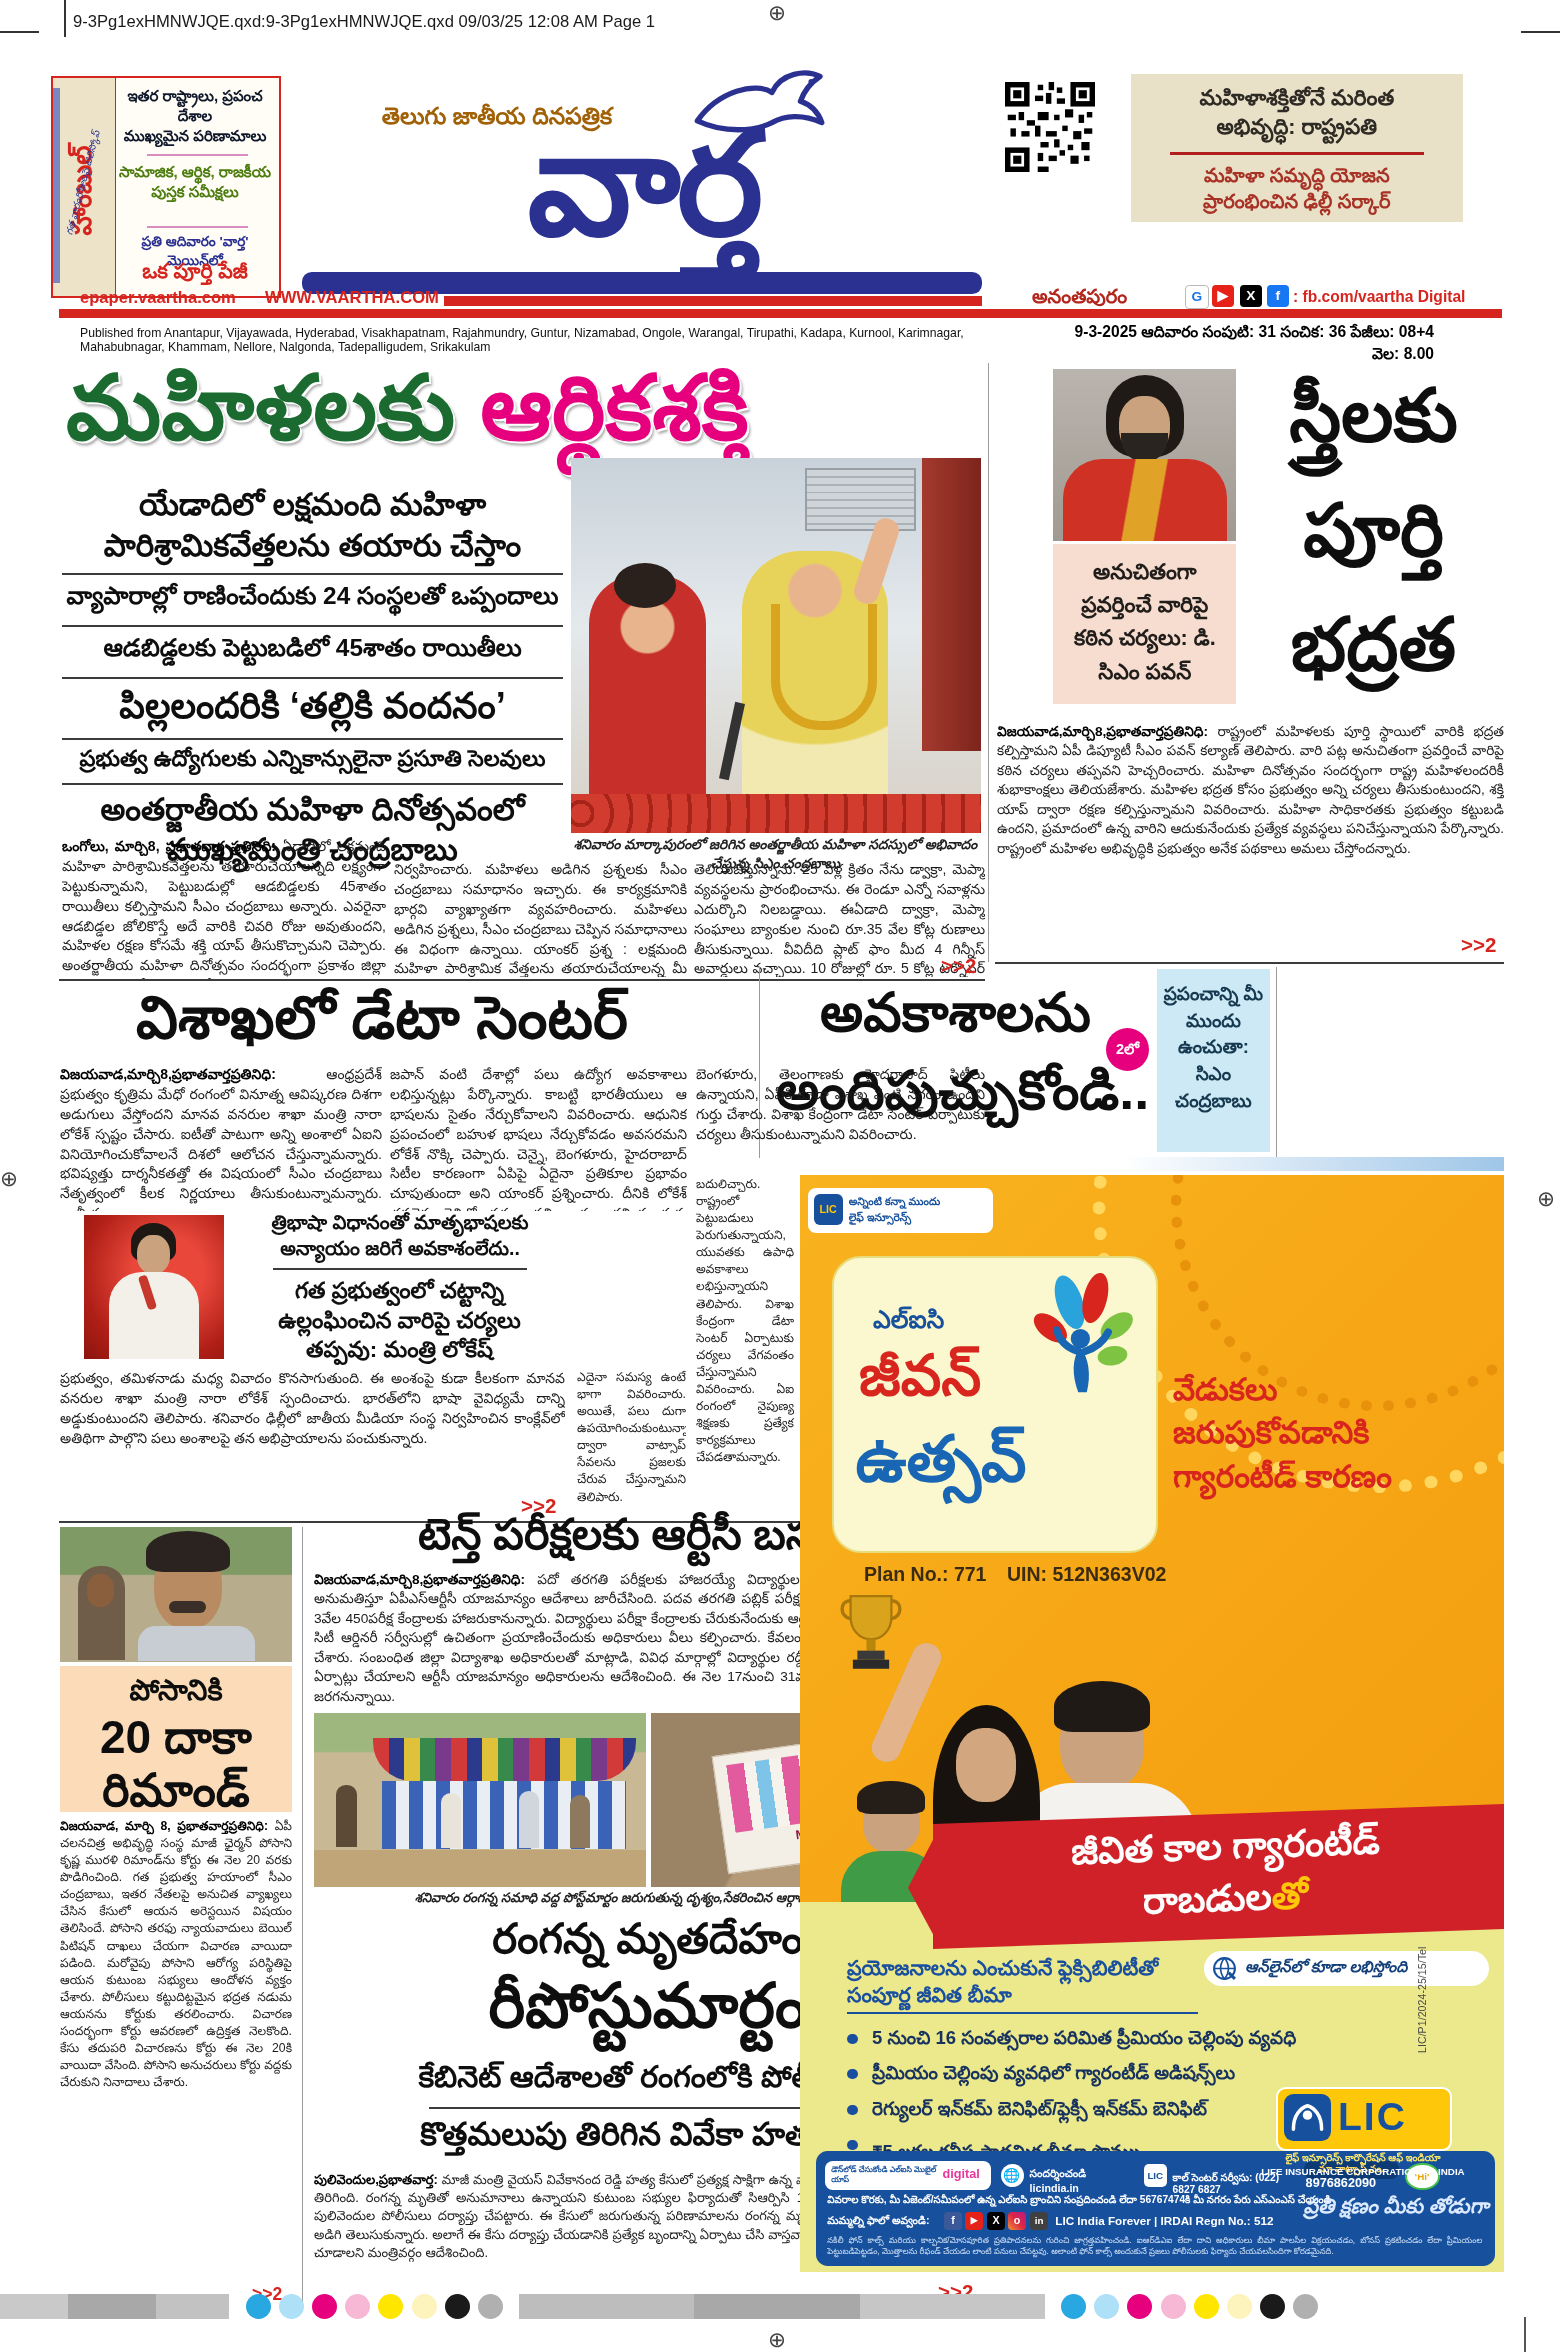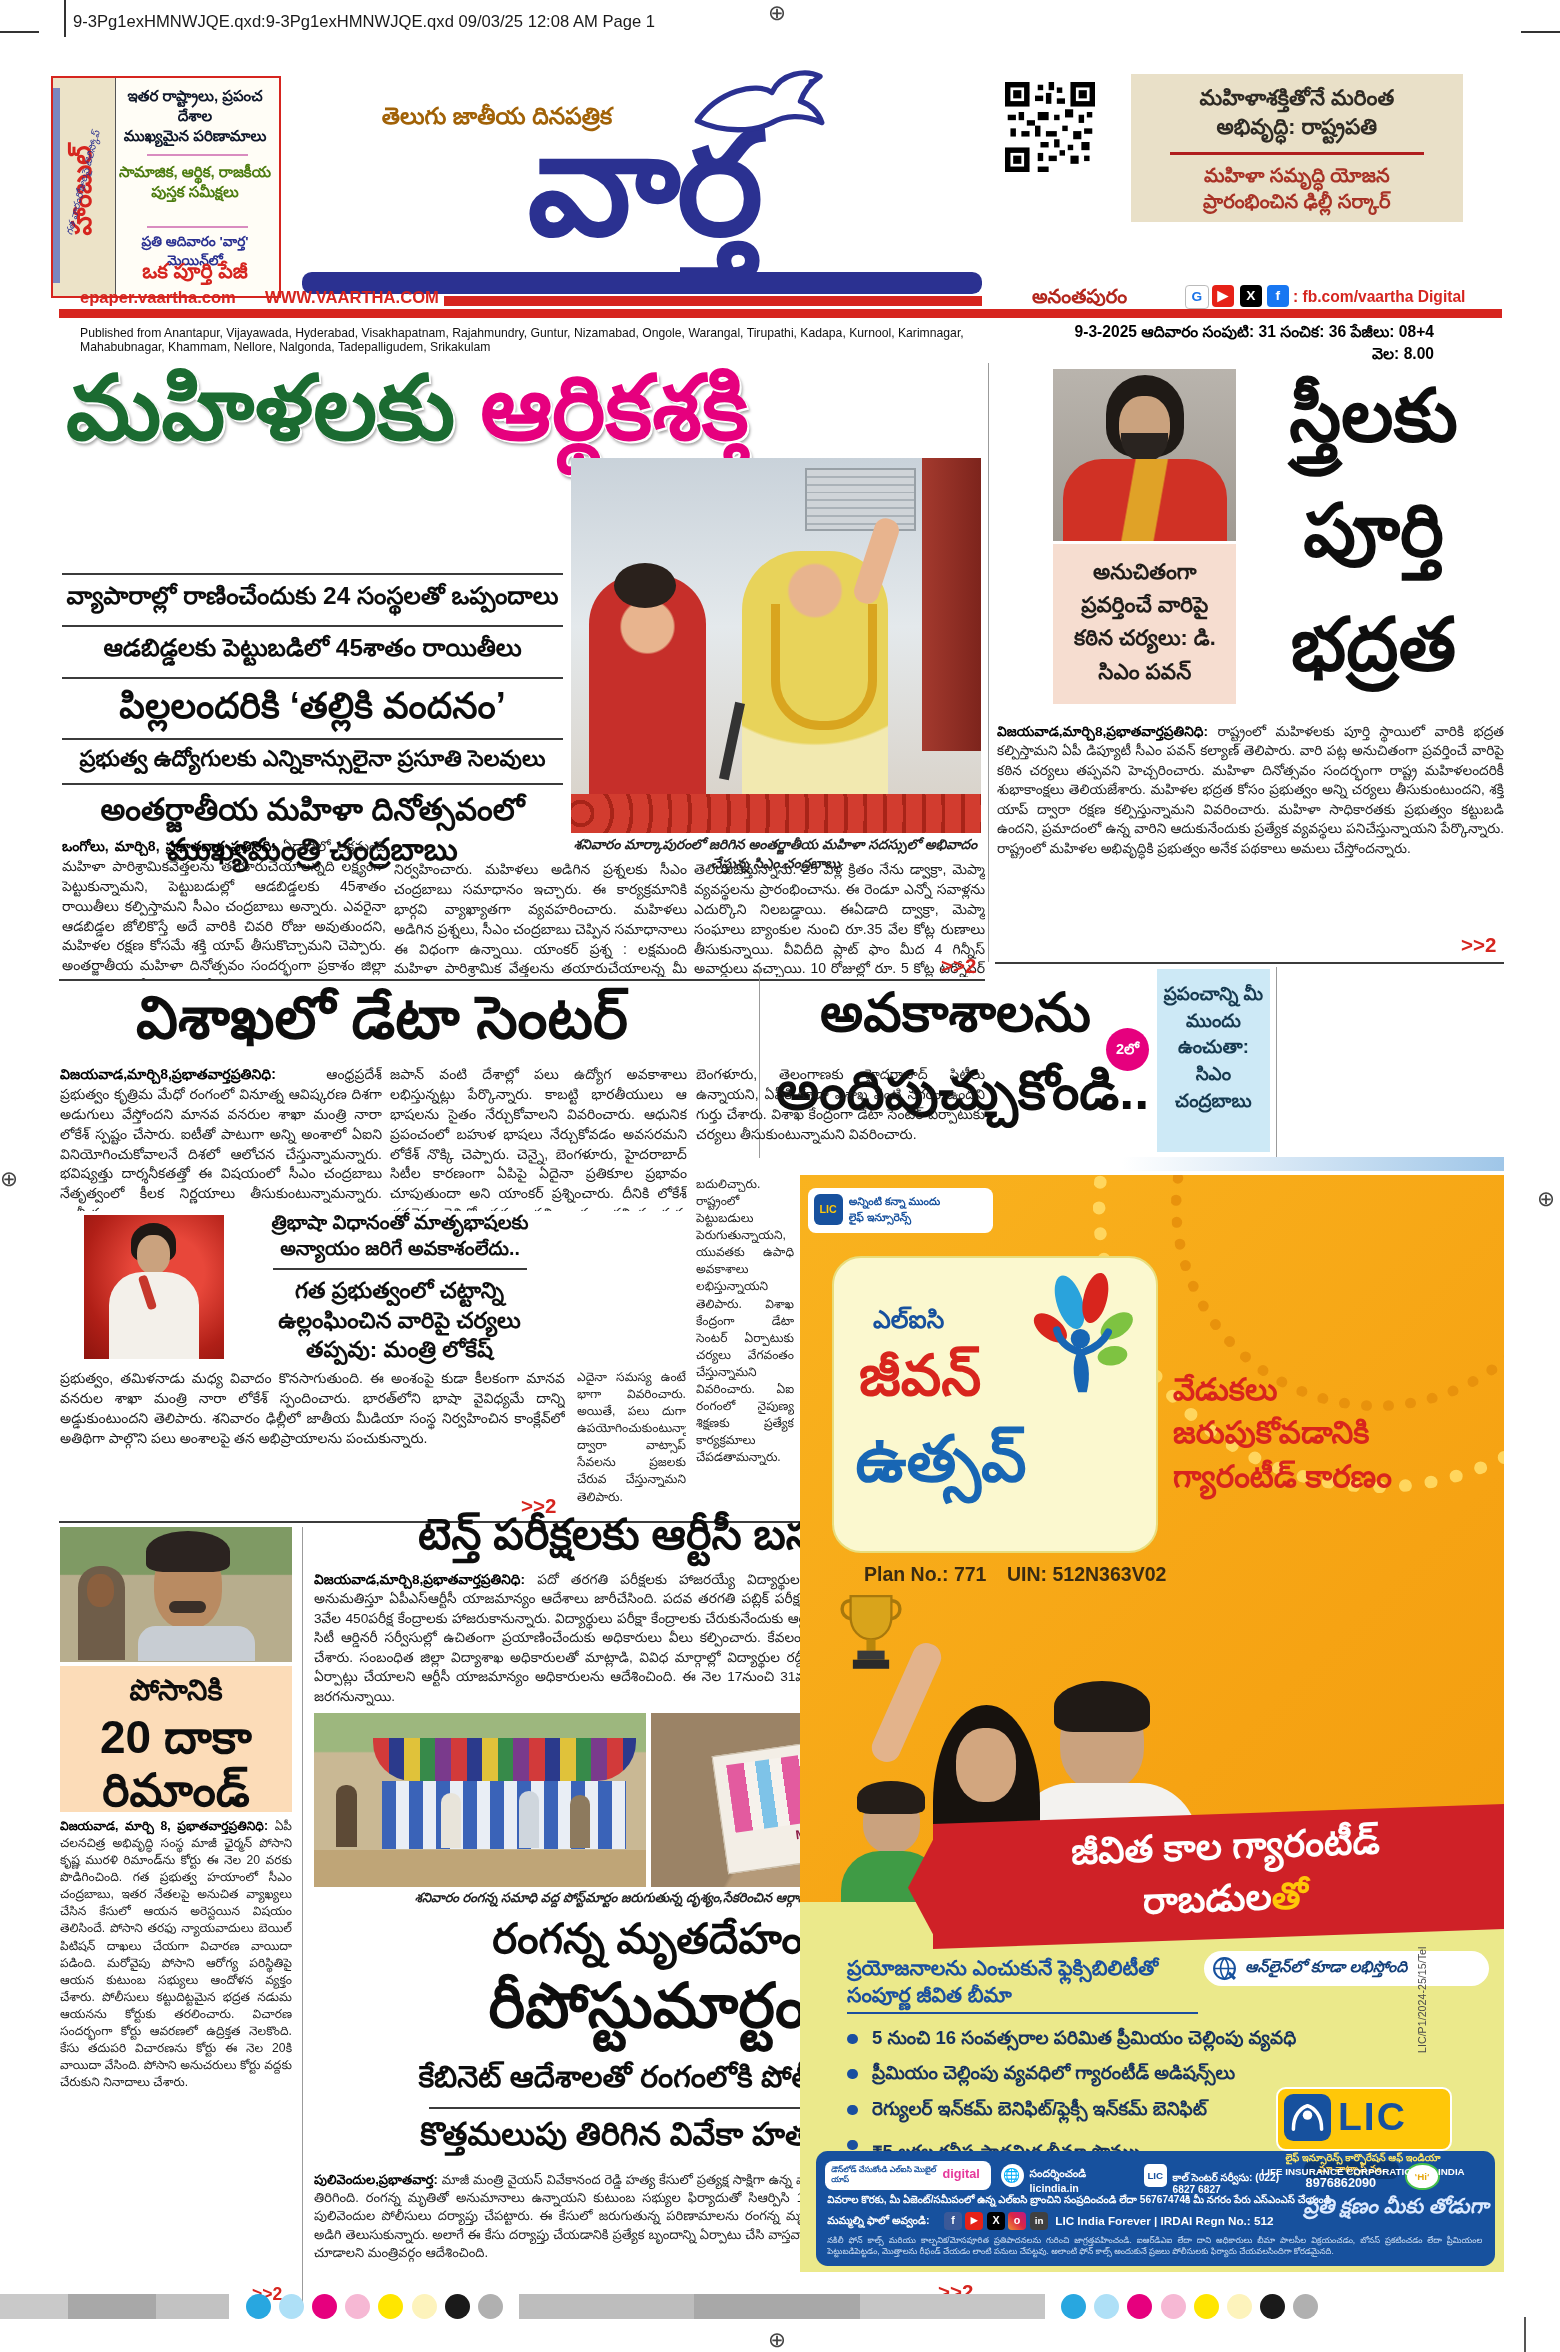--- a/index.html
+++ b/index.html
@@ -129,20 +129,21 @@
 
   <div class="abs" style="left:59px;top:309px;width:1443px;height:8.8px;background:#d6251f;"></div>
 
   <div class="abs" style="left:80px;top:326px;width:956px;font-size:12.2px;color:#111;">Published from  Anantapur, Vijayawada, Hyderabad, Visakhapatnam, Rajahmundry, Guntur, Nizamabad, Ongole, Warangal, Tirupathi, Kadapa, Kurnool, Karimnagar, Mahabubnagar, Khammam, Nellore, Nalgonda, Tadepalligudem, Srikakulam</div>
   <div class="abs b" style="left:1044px;top:323px;width:390px;font-size:15.6px;color:#000;text-align:right;">9-3-2025 ఆదివారం సంపుటి: 31 సంచిక: 36  పేజీలు: 08+4 వెల: 8.00</div>
 
   <div class="abs b" style="left:66px;top:359px;width:926px;height:119px;font-size:90px;line-height:1.1;white-space:nowrap;text-shadow:2px 2px 0 #fff,-2px -2px 0 #fff,2.9px 3.9px 2.9px rgba(0,0,0,.35);">
     <span style="color:#1b6b31;">మహిళలకు </span><span style="color:#e6007e;">ఆర్థికశక్తి</span>
   </div>
 
+  <div class="abs c hl" style="left:62px;top:485px;width:501px;height:84px;font-size:31px;line-height:1.32;">యేడాదిలో లక్షమంది మహిళా పారిశ్రామికవేత్తలను తయారు చేస్తాం</div>
   <div class="abs rule" style="left:62px;top:573px;width:501px;"></div>
   <div class="abs c hl" style="left:62px;top:582px;width:501px;height:39px;font-size:24.4px;">వ్యాపారాల్లో రాణించేందుకు 24 సంస్థలతో ఒప్పందాలు</div>
   <div class="abs rule" style="left:62px;top:625px;width:501px;"></div>
   <div class="abs c hl" style="left:62px;top:634px;width:501px;height:39px;font-size:24.4px;">ఆడబిడ్డలకు పెట్టుబడిలో 45శాతం రాయితీలు</div>
   <div class="abs rule" style="left:62px;top:677px;width:501px;"></div>
   <div class="abs c hl" style="left:62px;top:685px;width:501px;height:51px;font-size:36px;">పిల్లలందరికి ‘తల్లికి వందనం’</div>
   <div class="abs rule" style="left:62px;top:738px;width:501px;"></div>
   <div class="abs c hl" style="left:62px;top:746px;width:501px;height:35px;font-size:22.4px;">ప్రభుత్వ ఉద్యోగులకు ఎన్నికాన్సులైనా ప్రసూతి సెలవులు</div>
   <div class="abs rule" style="left:62px;top:783px;width:501px;"></div>
   <div class="abs c hl" style="left:62px;top:790px;width:501px;height:78px;font-size:31px;line-height:1.3;">అంతర్జాతీయ మహిళా దినోత్సవంలో ముఖ్యమంత్రి చంద్రబాబు</div>

